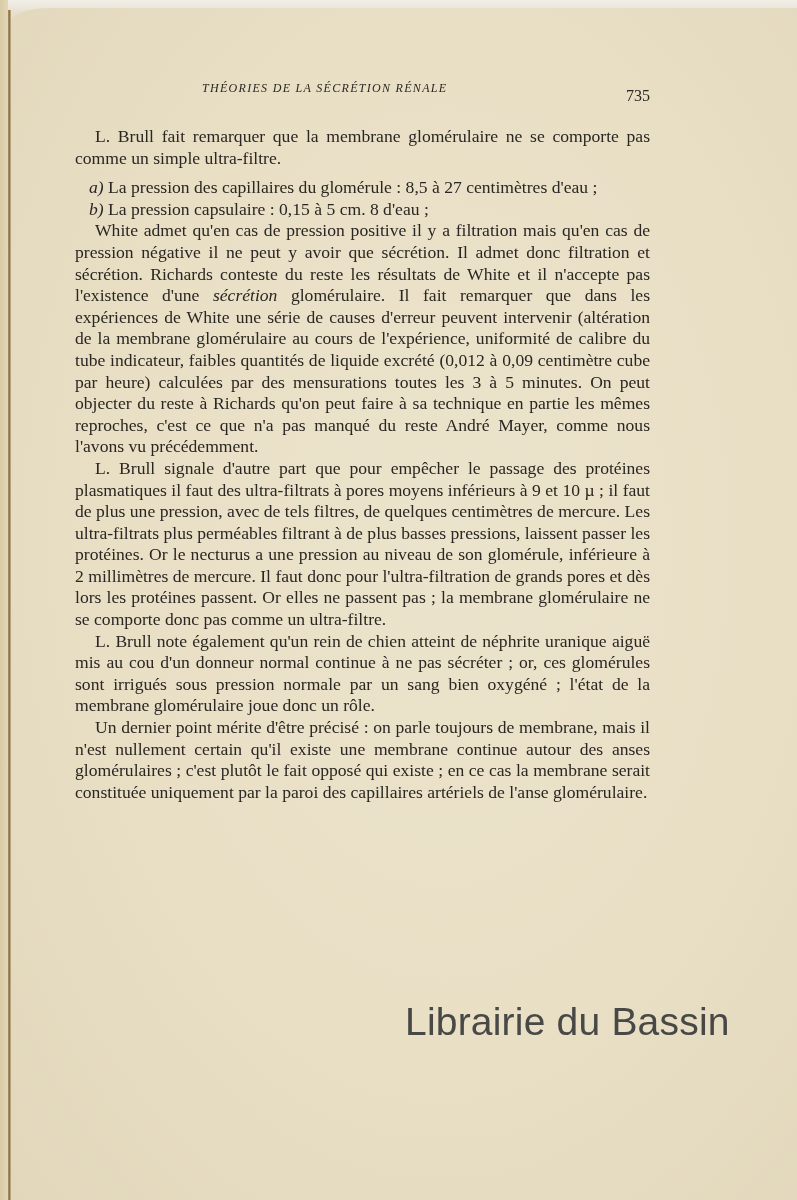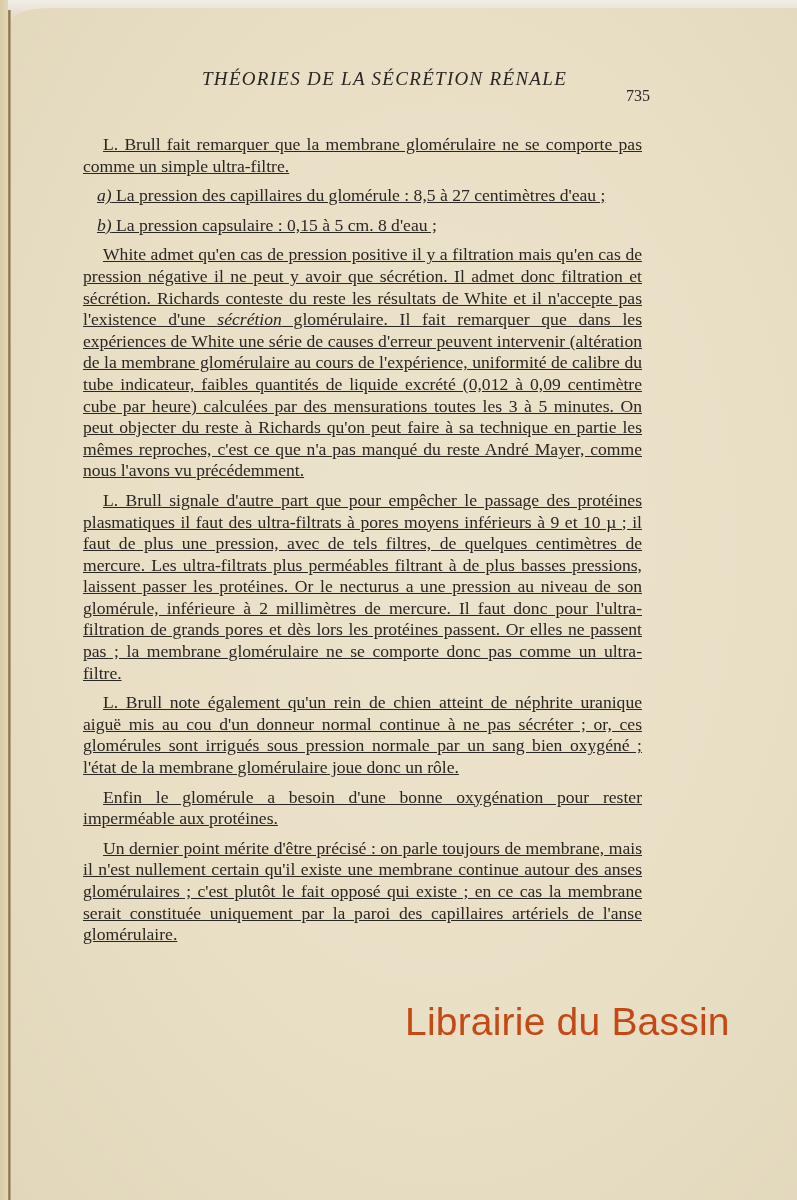--- a/index.html
+++ b/index.html
@@ -20,39 +20,39 @@
   .gutter-line {
     position: absolute; left: 8px; top: 10px; width: 3px; height: 1190px;
     background: linear-gradient(90deg, #a8906a, #8c7752, #c9b993);
   }
   .page {
     position: absolute; left: 11px; top: 8px; width: 786px; height: 1192px;
     background: radial-gradient(ellipse at 55% 45%, #ece3cc 0%, #e8dfc5 55%, #e2d7bb 100%);
     border-top-left-radius: 40px 14px;
   }
   .running-head {
-    position: absolute; left: 202px; top: 68px; width: 440px;
-    font-style: italic; font-size: 19px; letter-spacing: 1.3px;
+    position: absolute; left: 202px; top: 81px; width: 440px;
+    font-style: italic; font-size: 12px; letter-spacing: 1.3px;
   }
   .page-number {
     position: absolute; left: 626px; top: 87px; font-size: 16px;
   }
   .body-text {
     position: absolute; left: 75px; top: 126px; width: 575px;
     font-size: 17.6px; line-height: 21.6px; text-align: justify;
     font-stretch: condensed;
   }
-  .body-text p { margin: 8px; text-indent: 20px; text-decoration: underline; }
+  .body-text p { margin: 0; text-indent: 20px; }
   .body-text p.gap { margin-top: 8px; }
   .body-text p.list-item { text-indent: 14px; }
   .body-text .it { font-style: italic; }
   .watermark {
     position: absolute; left: 405px; top: 1000px;
     font-family: "Liberation Sans", "DejaVu Sans", sans-serif;
-    font-size: 39px; color: #c2410c; letter-spacing: 0.2px;
+    font-size: 39px; color: #404040; letter-spacing: 0.2px;
     opacity: 0.95;
   }
 </style>
 </head>
 <body>
 
 <div class="top-bg"></div>
 <div class="left-page-edge"></div>
 <div class="page"></div>
 <div class="gutter-line"></div>
@@ -60,17 +60,16 @@
 <div class="running-head">THÉORIES DE LA SÉCRÉTION RÉNALE</div>
 <div class="page-number">735</div>
 
 <div class="body-text">
   <p><span>L. Brull fait remarquer que la membrane glomérulaire ne se comporte pas comme un simple ultra-filtre.</span></p>
   <p class="gap list-item"><span class="it">a)</span><span> La pression des capillaires du glomérule : 8,5 à 27 centimètres d'eau ;</span></p>
   <p class="list-item"><span class="it">b)</span><span> La pression capsulaire : 0,15 à 5 cm. 8 d'eau ;</span></p>
   <p><span>White admet qu'en cas de pression positive il y a filtration mais qu'en cas de pression négative il ne peut y avoir que sécrétion. Il admet donc filtration et sécrétion. Richards conteste du reste les résultats de White et il n'accepte pas l'existence d'une </span><span class="it">sécrétion</span><span> glomérulaire. Il fait remarquer que dans les expériences de White une série de causes d'erreur peuvent intervenir (altération de la membrane glomérulaire au cours de l'expérience, uniformité de calibre du tube indicateur, faibles quantités de liquide excrété (0,012 à 0,09 centimètre cube par heure) calculées par des mensurations toutes les 3 à 5 minutes. On peut objecter du reste à Richards qu'on peut faire à sa technique en partie les mêmes reproches, c'est ce que n'a pas manqué du reste André Mayer, comme nous l'avons vu précédemment.</span></p>
   <p><span>L. Brull signale d'autre part que pour empêcher le passage des protéines plasmatiques il faut des ultra-filtrats à pores moyens inférieurs à 9 et 10 µ ; il faut de plus une pression, avec de tels filtres, de quelques centimètres de mercure. Les ultra-filtrats plus perméables filtrant à de plus basses pressions, laissent passer les protéines. Or le necturus a une pression au niveau de son glomérule, inférieure à 2 millimètres de mercure. Il faut donc pour l'ultra-filtration de grands pores et dès lors les protéines passent. Or elles ne passent pas ; la membrane glomérulaire ne se comporte donc pas comme un ultra-filtre.</span></p>
   <p><span>L. Brull note également qu'un rein de chien atteint de néphrite uranique aiguë mis au cou d'un donneur normal continue à ne pas sécréter ; or, ces glomérules sont irrigués sous pression normale par un sang bien oxygéné ; l'état de la membrane glomérulaire joue donc un rôle.</span></p>
-  <p><span>Enfin le glomérule a besoin d'une bonne oxygénation pour rester imperméable aux protéines.</span></p>
   <p><span>Un dernier point mérite d'être précisé : on parle toujours de membrane, mais il n'est nullement certain qu'il existe une membrane continue autour des anses glomérulaires ; c'est plutôt le fait opposé qui existe ; en ce cas la membrane serait constituée uniquement par la paroi des capillaires artériels de l'anse glomérulaire.</span></p>
 </div>
 
 <div class="watermark">Librairie du Bassin</div>
 
 </body></html>

